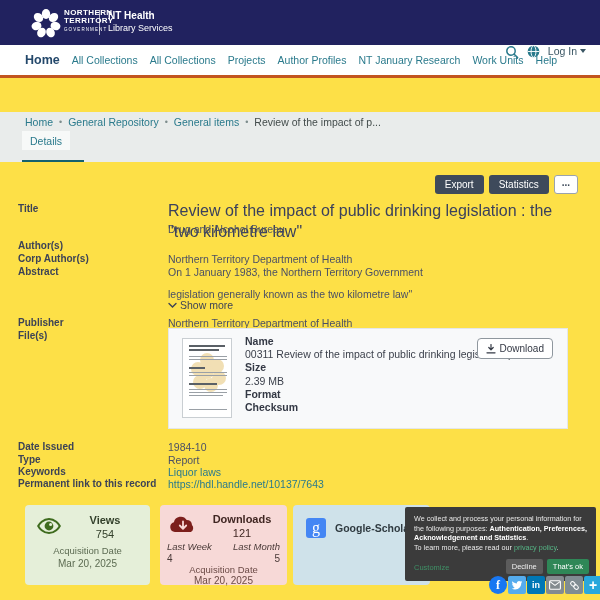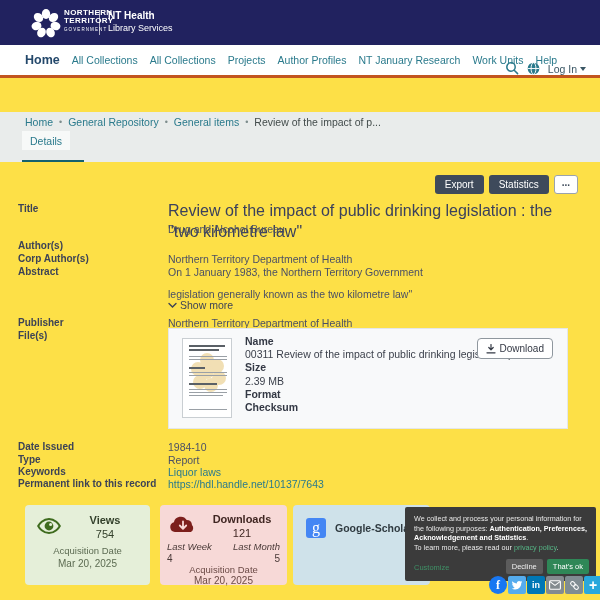--- a/index.html
+++ b/index.html
@@ -15,21 +15,21 @@
   .logo-divider { position:absolute; left:99px; top:10px; width:1px; height:25px; background:rgba(255,255,255,.65); }
   .site-name { position:absolute; left:108px; top:10px; color:#fff; }
   .site-name .s1 { font-size:10px; font-weight:700; }
   .site-name .s2 { font-size:9px; margin-top:2px; }
 
   
   .navbar { position:absolute; left:0; top:45px; width:600px; height:33px; background:#fff; border-bottom:3px solid #c2551f; display:flex; align-items:center; }
   .nav-items { display:flex; align-items:center; gap:12px; padding-left:25px; }
   .nav-home { font-size:12.5px; font-weight:700; color:#24486b; cursor:pointer; }
   .nav-link { font-size:10.5px; color:#2a7a8c; cursor:pointer; }
-  .nav-right { position:absolute; right:14px; top:0; height:30px; display:flex; align-items:flex-end; gap:8px; }
+  .nav-right { position:absolute; right:14px; top:0; height:30px; display:flex; align-items:flex-start; gap:8px; }
   .login { font-size:10.5px; color:#3a5664; display:flex; align-items:center; gap:3px; cursor:pointer; }
   .caret-down { width:0; height:0; border-left:3.5px solid transparent; border-right:3.5px solid transparent; border-top:4px solid #3a5664; display:inline-block; }
 
   
   .crumb-band { position:absolute; left:0; top:112px; width:600px; height:50px; background:#e9eceb; }
   .crumbs { position:absolute; left:25px; top:4px; font-size:10.5px; display:flex; gap:6px; align-items:center; white-space:nowrap; }
   .crumb-link { color:#2a7a8c; cursor:pointer; }
   .crumb-sep { color:#7d8d8d; font-size:9px; }
   .crumb-last { color:#434c4c; }
   .tab-details { position:absolute; left:22px; top:19px; height:19px; background:#f7f9f8; padding:0 8px; font-size:10.5px; color:#2a7a8c; display:flex; align-items:center; cursor:pointer; }

